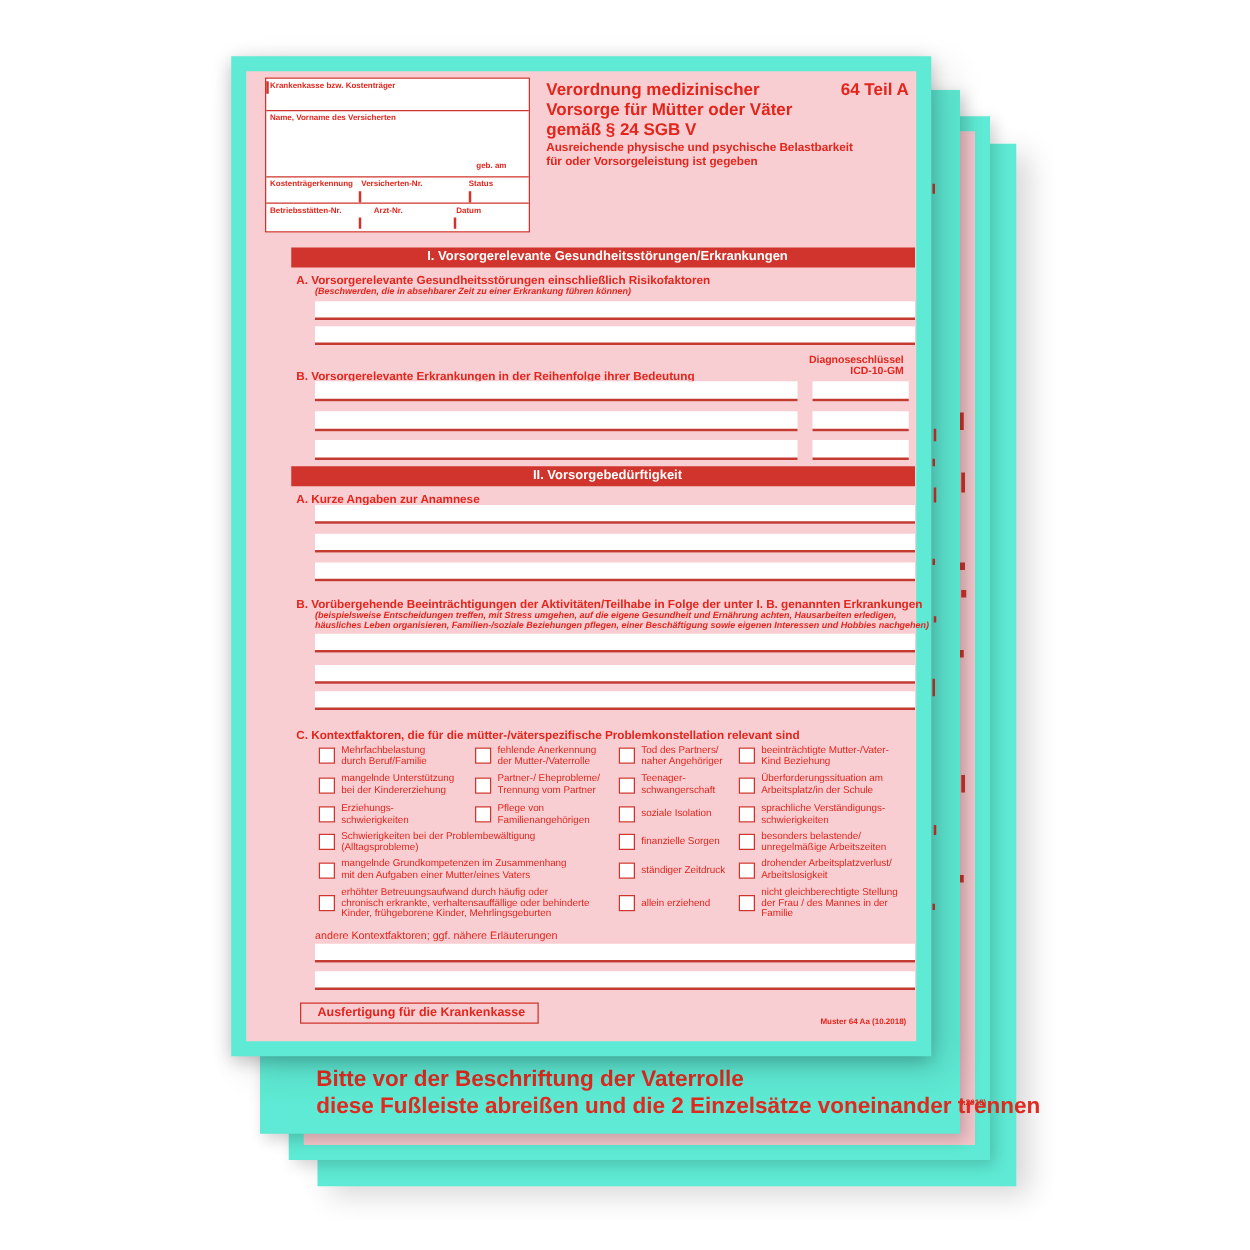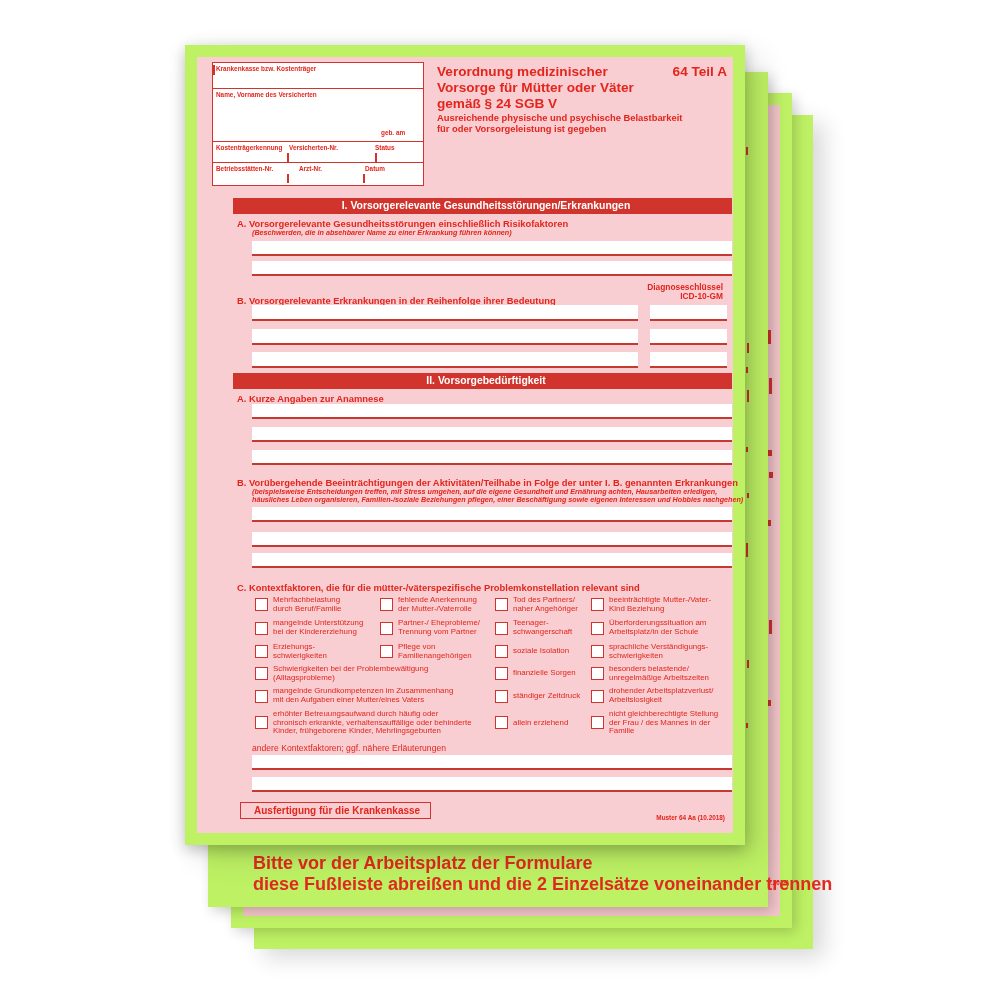--- a/index.html
+++ b/index.html
@@ -1,20 +1,20 @@
 <!DOCTYPE html>
 <html><head>
 <meta charset="utf-8">
 <style>
   html,body{margin:0;padding:0;}
   body{
     width:1000px;height:1000px;position:relative;background:#ffffff;overflow:hidden;
     font-family:"Liberation Sans", sans-serif;
   }
-  .sheet{position:absolute;background:#bef264;}
+  .sheet{position:absolute;background:#5eead4;}
   #sheet4{left:254px;top:115px;width:559px;height:834px;box-shadow:10px 8px 22px rgba(0,0,0,.16);}
   #sheet3{left:231px;top:93px;width:561px;height:835px;box-shadow:4px 4px 12px rgba(0,0,0,.18);}
   #sheet3 .pinkfill{position:absolute;left:12px;top:12px;right:12px;bottom:12px;background:#f3c6ca;}
   #sheet2{left:208px;top:72px;width:560px;height:835px;box-shadow:4px 4px 12px rgba(0,0,0,.20);}
   #sheet1{left:185px;top:45px;width:560px;height:800px;box-shadow:0 4px 14px rgba(0,0,0,.25),14px 12px 30px rgba(0,0,0,.12);}
   #sheet1 .pinkfill{position:absolute;left:12px;top:12px;right:12px;bottom:12px;background:#f8ced2;}
 
   .red{color:#e3251c;}
   .frag{position:absolute;background:#d0342c;}
 
@@ -81,21 +81,21 @@
   <div class="frag" style="left:539px;top:271px;width:2px;height:10px;"></div>
   <div class="frag" style="left:538px;top:295px;width:2px;height:6px;"></div>
   <div class="frag" style="left:539px;top:318px;width:2px;height:12px;"></div>
   <div class="frag" style="left:538px;top:375px;width:2px;height:5px;"></div>
   <div class="frag" style="left:539px;top:421px;width:2px;height:5px;"></div>
   <div class="frag" style="left:538px;top:471px;width:2px;height:14px;"></div>
   <div class="frag" style="left:539px;top:588px;width:2px;height:8px;"></div>
   <div class="frag" style="left:538px;top:651px;width:2px;height:5px;"></div>
   <div class="muster red" style="right:23px;top:764px;">Muster 64 Ab (10.2018)</div>
   <div class="footer-text">
-    <div>Bitte vor der Arbeitsplatz der Formulare</div>
+    <div>Bitte vor der Beschriftung der Vaterrolle</div>
     <div>diese Fußleiste abreißen und die 2 Einzelsätze voneinander trennen</div>
   </div>
 </div>
 
 <div class="sheet" id="sheet1">
   <div class="pinkfill"></div>
 
   <div class="pbox">
     <div class="prow b" style="height:26px;">
       <span class="plbl" style="left:3px;top:2px;">Krankenkasse bzw. Kostenträger</span>
@@ -127,21 +127,21 @@
     <div>gemäß § 24 SGB V</div>
   </div>
   <div class="abs code" style="right:18px;top:19px;">64 Teil A</div>
   <div class="abs subtitle" style="left:252px;top:68px;">
     <div>Ausreichende physische und psychische Belastbarkeit</div>
     <div>für oder Vorsorgeleistung ist gegeben</div>
   </div>
 
   <div class="bar" style="top:153px;text-align:center;">I. Vorsorgerelevante Gesundheitsstörungen/Erkrankungen</div>
   <div class="slabel" style="left:52px;top:173px;">A. Vorsorgerelevante Gesundheitsstörungen einschließlich Risikofaktoren</div>
-  <div class="note" style="left:67px;top:184px;">(Beschwerden, die in absehbarer Name zu einer Erkrankung führen können)</div>
+  <div class="note" style="left:67px;top:184px;">(Beschwerden, die in absehbarer Zeit zu einer Erkrankung führen können)</div>
   <div class="ln lnw" style="top:196px;"></div>
   <div class="ln lnw" style="top:216px;"></div>
 
   <div class="diag" style="top:238px;">
     <div>Diagnoseschlüssel</div>
     <div>ICD-10-GM</div>
   </div>
   <div class="slabel" style="left:52px;top:250px;">B. Vorsorgerelevante Erkrankungen in der Reihenfolge ihrer Bedeutung</div>
   <div class="ln" style="left:67px;width:386px;top:260px;height:14px;"></div>
   <div class="ln" style="left:465px;width:77px;top:260px;height:14px;"></div>

